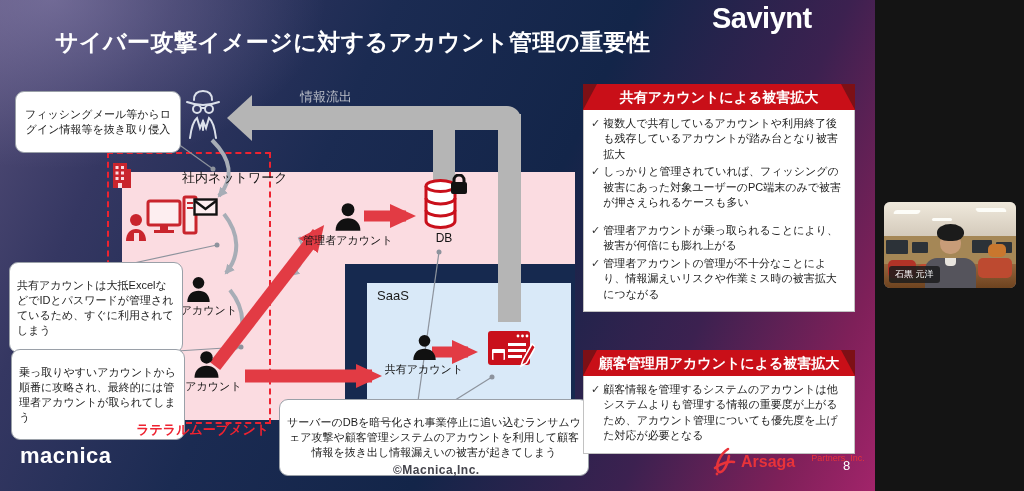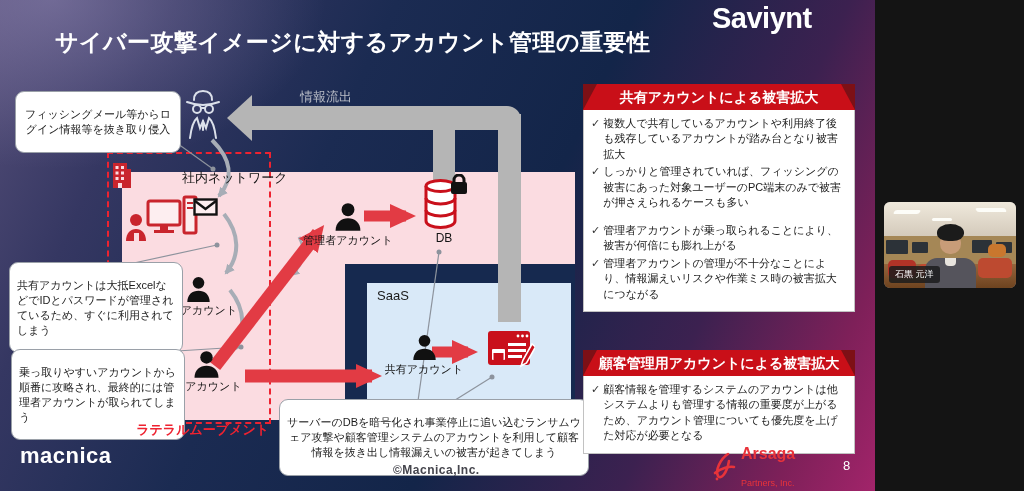--- a/index.html
+++ b/index.html
@@ -46,21 +46,21 @@
   .panel-header .txt{position:absolute;inset:0;text-align:center;line-height:26px;
       color:#fff;font-size:14px;font-weight:bold;}
   .panel-body{background:#fff;border:1px solid #c2c2c2;border-top:none;padding:6px 7px 7px 7px;
       font-size:11px;line-height:1.4;color:#1b1b1b;}
   .bullet{display:flex;gap:3px;margin-bottom:2px;}
   .bullet .chk{flex:0 0 auto;color:#333;}
   
   .macnica-logo{left:20px;top:443px;font-size:22px;font-weight:800;color:#fff;letter-spacing:.5px;}
   .copyright{left:393px;top:463px;font-size:12px;font-weight:bold;color:#45454d;letter-spacing:.5px;}
   .arsaga{left:712px;top:446px;display:flex;align-items:center;gap:5px;}
-  .arsaga-text{display:flex;flex-direction:column;line-height:1.05;gap:16px;}
+  .arsaga-text{display:flex;line-height:1.05;gap:16px;}
   .arsaga-name{font-size:16px;font-weight:bold;color:#e8333a;}
   .arsaga-sub{font-size:9px;color:#e8333a;}
   .page-num{left:843px;top:458px;font-size:13px;color:#fff;}
   
   #video-panel{position:absolute;left:875px;top:0;width:149px;height:491px;background:#141414;}
   .video-thumb{position:absolute;left:9px;top:202px;width:132px;height:86px;border-radius:6px;
       overflow:hidden;background:#888;}
   .vt{position:absolute;}
   .vt-ceiling{left:0;top:0;width:132px;height:34px;background:linear-gradient(#efe9dc,#d4cabb);}
   .vt-light{background:#fdfdf8;height:4px;border-radius:2px;}

